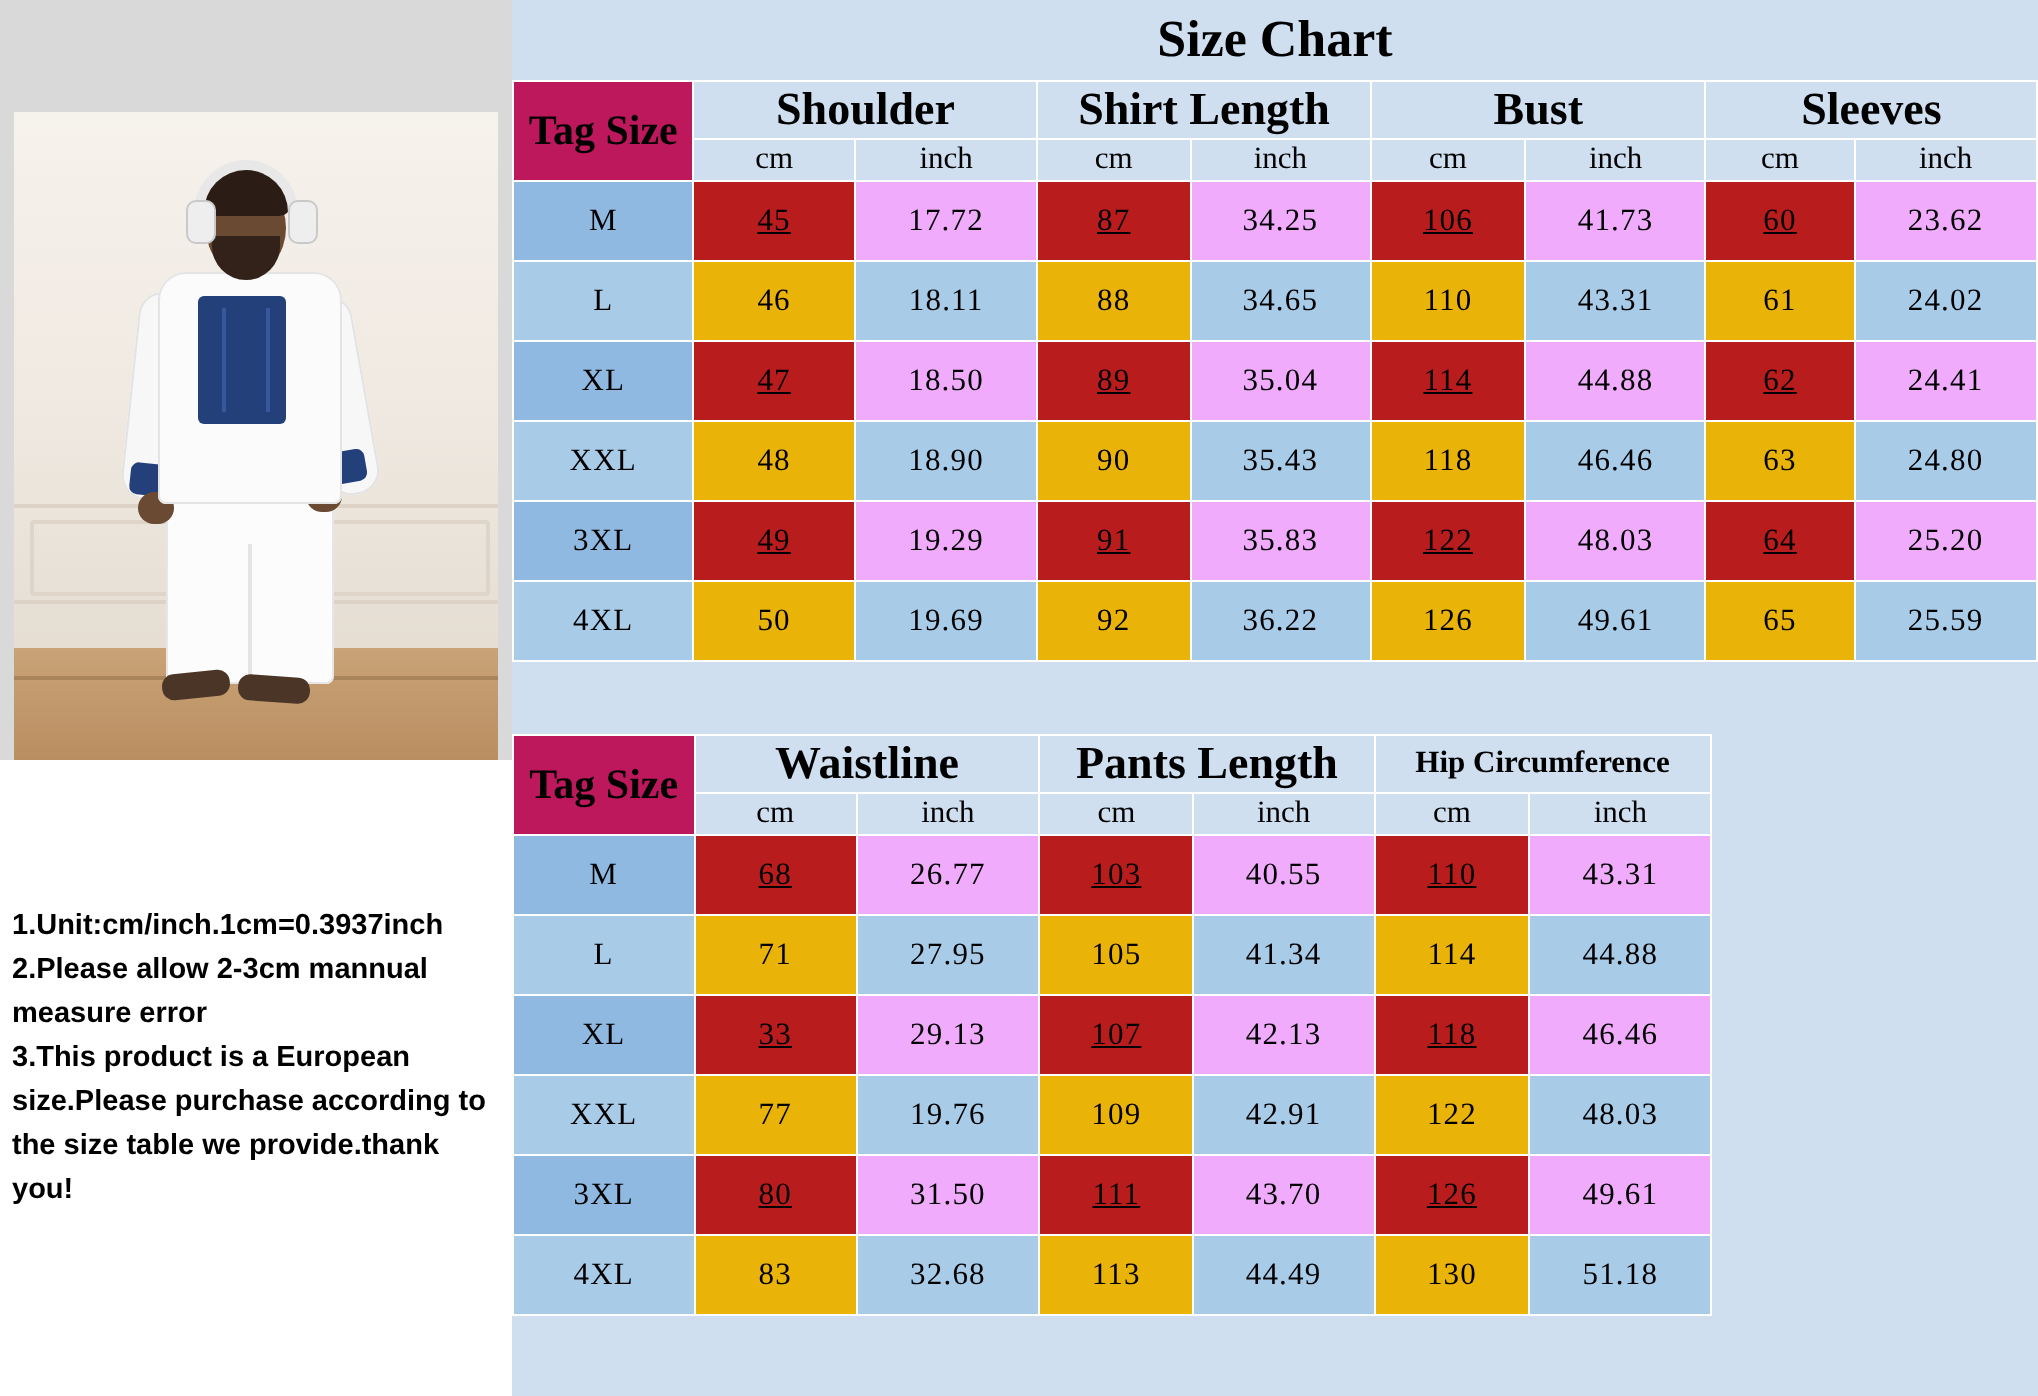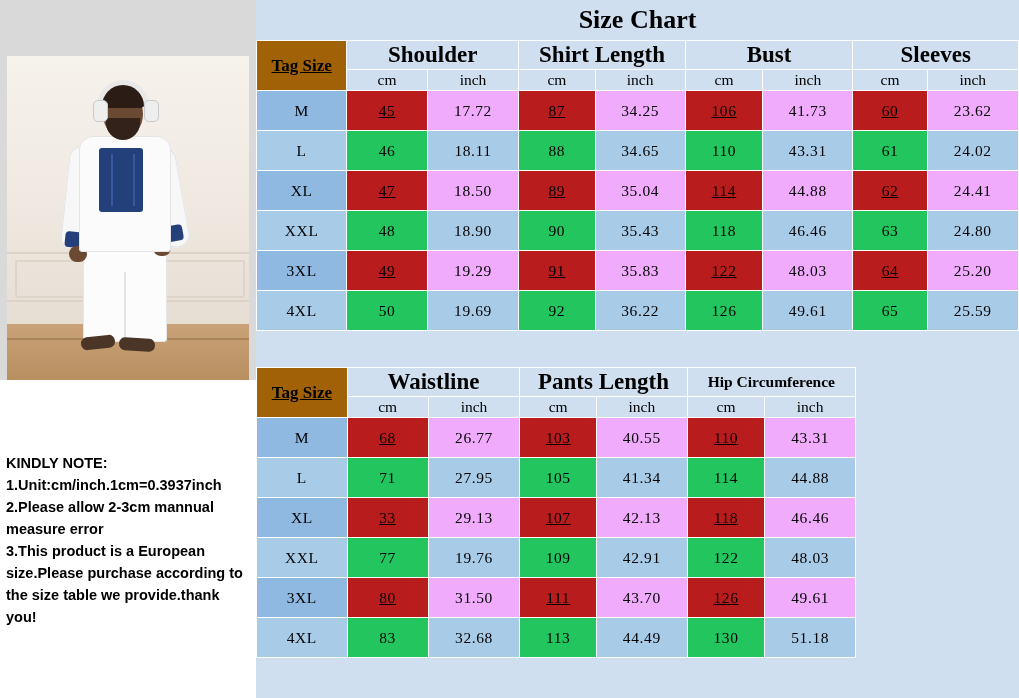--- a/index.html
+++ b/index.html
@@ -275,30 +275,29 @@
     background: #cfdff0;
     letter-spacing: 0;
   }
   table.sz td.hdr-sm {
     font-size: 15.5px;
     font-weight: normal;
     background: #cfdff0;
     letter-spacing: 0;
   }
   table.sz td.tag {
-    font-size: 17px;
+    font-size: 21px;
     font-weight: bold;
-    background: #a16207;
+    background: #be185d;
     letter-spacing: 0;
-    text-decoration: underline;
   }
   td.band-a { background: #f0abfc; }
   td.band-b { background: #b91c1c; text-decoration: underline; }
   td.band-c { background: #a8cbe8; }
-  td.band-d { background: #22c55e; }
+  td.band-d { background: #eab308; }
   td.sizecell {
     background: #8fb9e0;
     font-size: 16px;
   }
   td.sizecell.alt { background: #a8cbe8; }
 </style>
 </head>
 <body>
 
 <div id="page">
@@ -325,21 +324,20 @@
         <div class="ph-hair"></div>
         <div class="ph-headphone"></div>
         <div class="ph-cup l"></div>
         <div class="ph-cup r"></div>
         <div class="ph-shoeL"></div>
         <div class="ph-shoeR"></div>
       </div>
     </div>
 
     <div class="note">
-      <div>KINDLY NOTE:</div>
       <div>1.Unit:cm/inch.1cm=0.3937inch</div>
       <div>2.Please allow 2-3cm mannual measure error</div>
       <div>3.This product is a European size.Please purchase according to the size table we provide.thank you!</div>
     </div>
   </div>
 
   <div class="chart-area">
     <div class="chart-title">Size Chart</div>
 
     <table class="sz t1">

